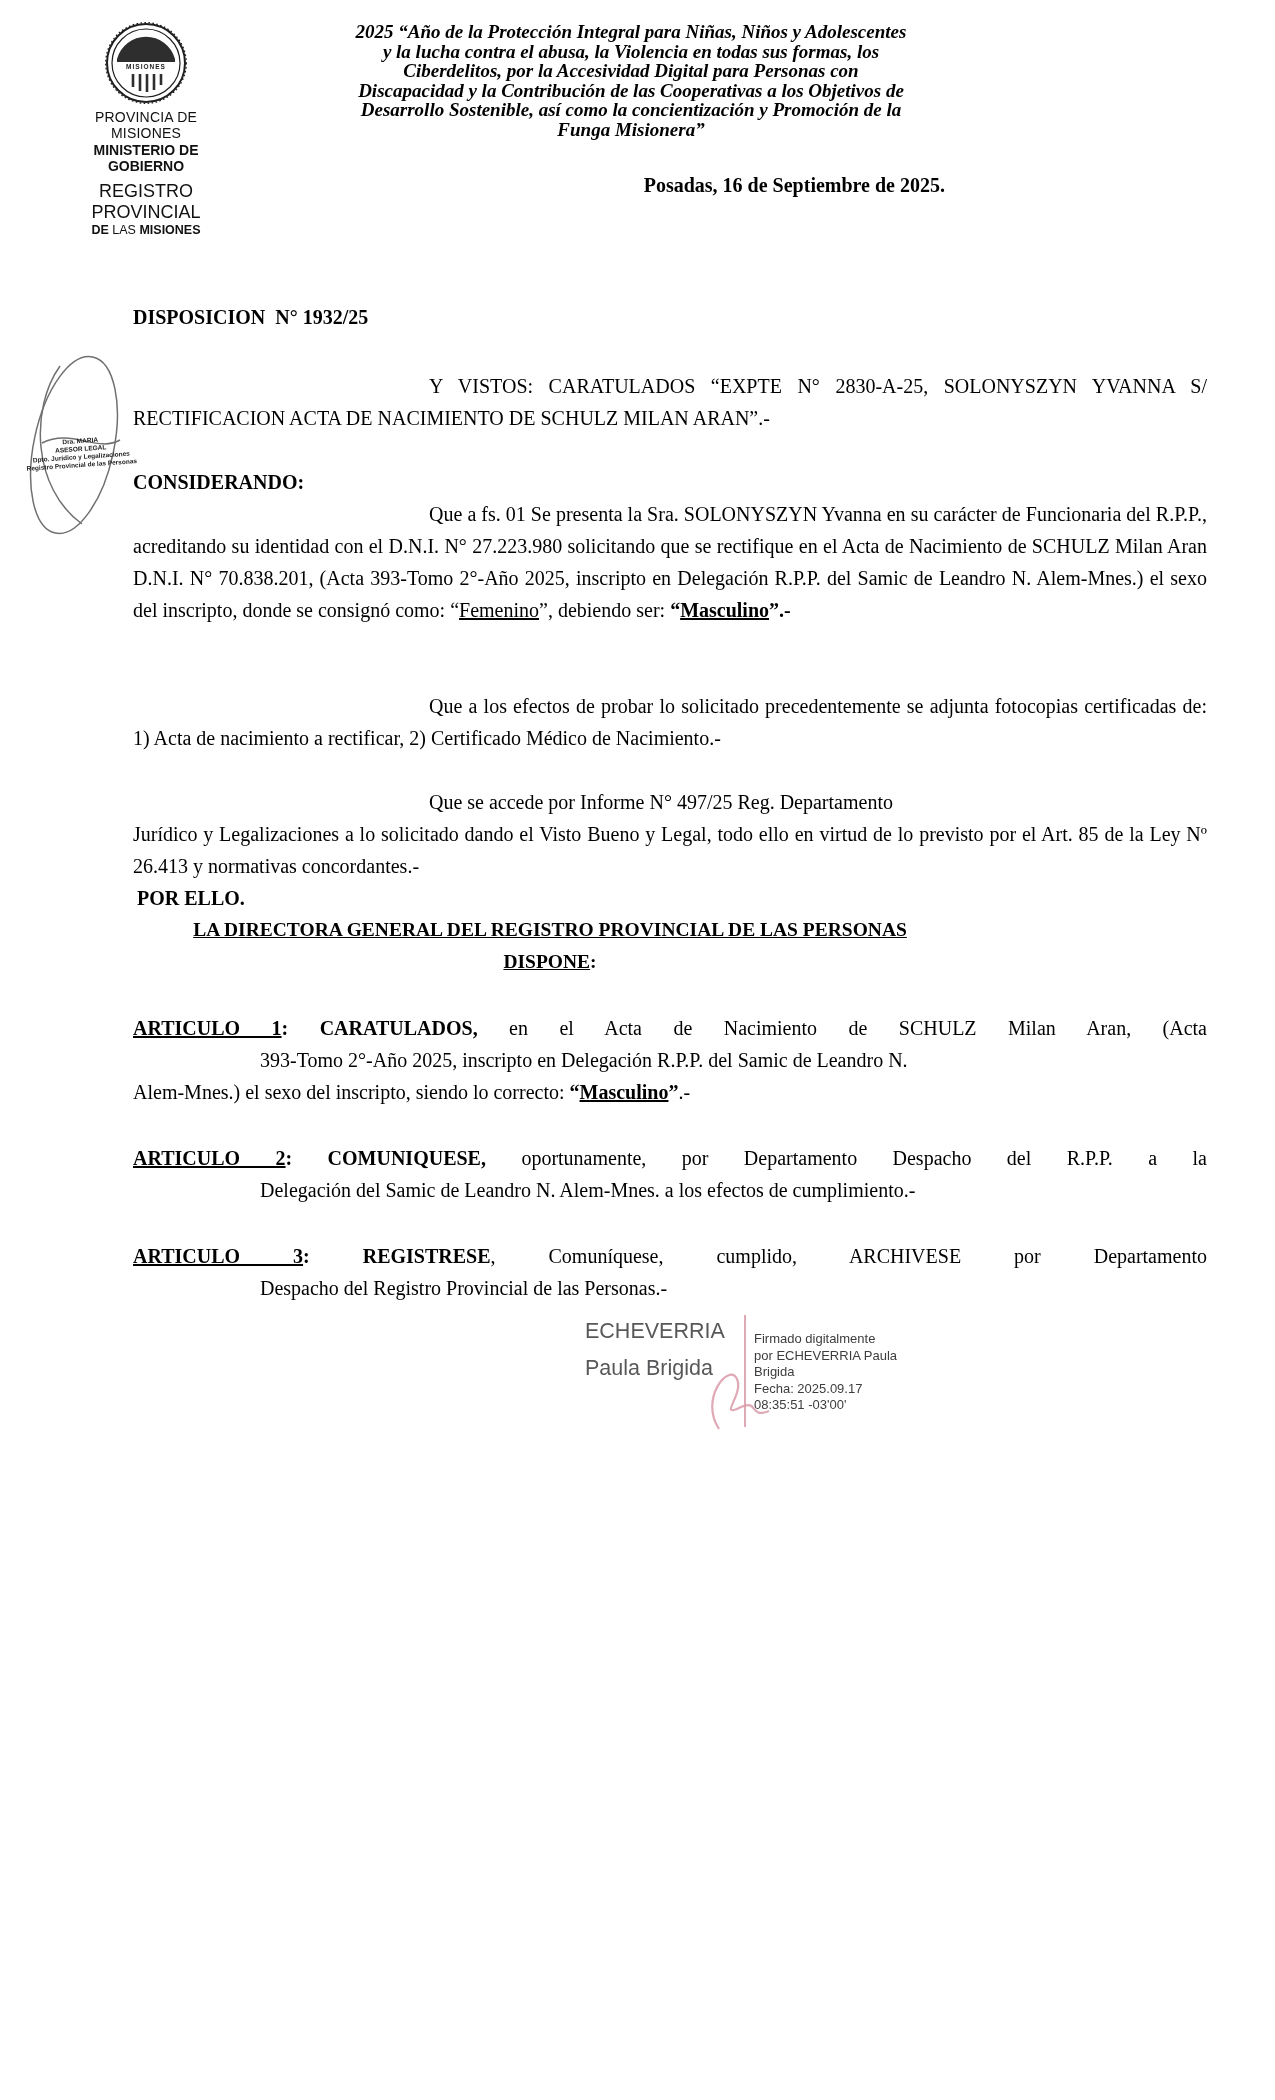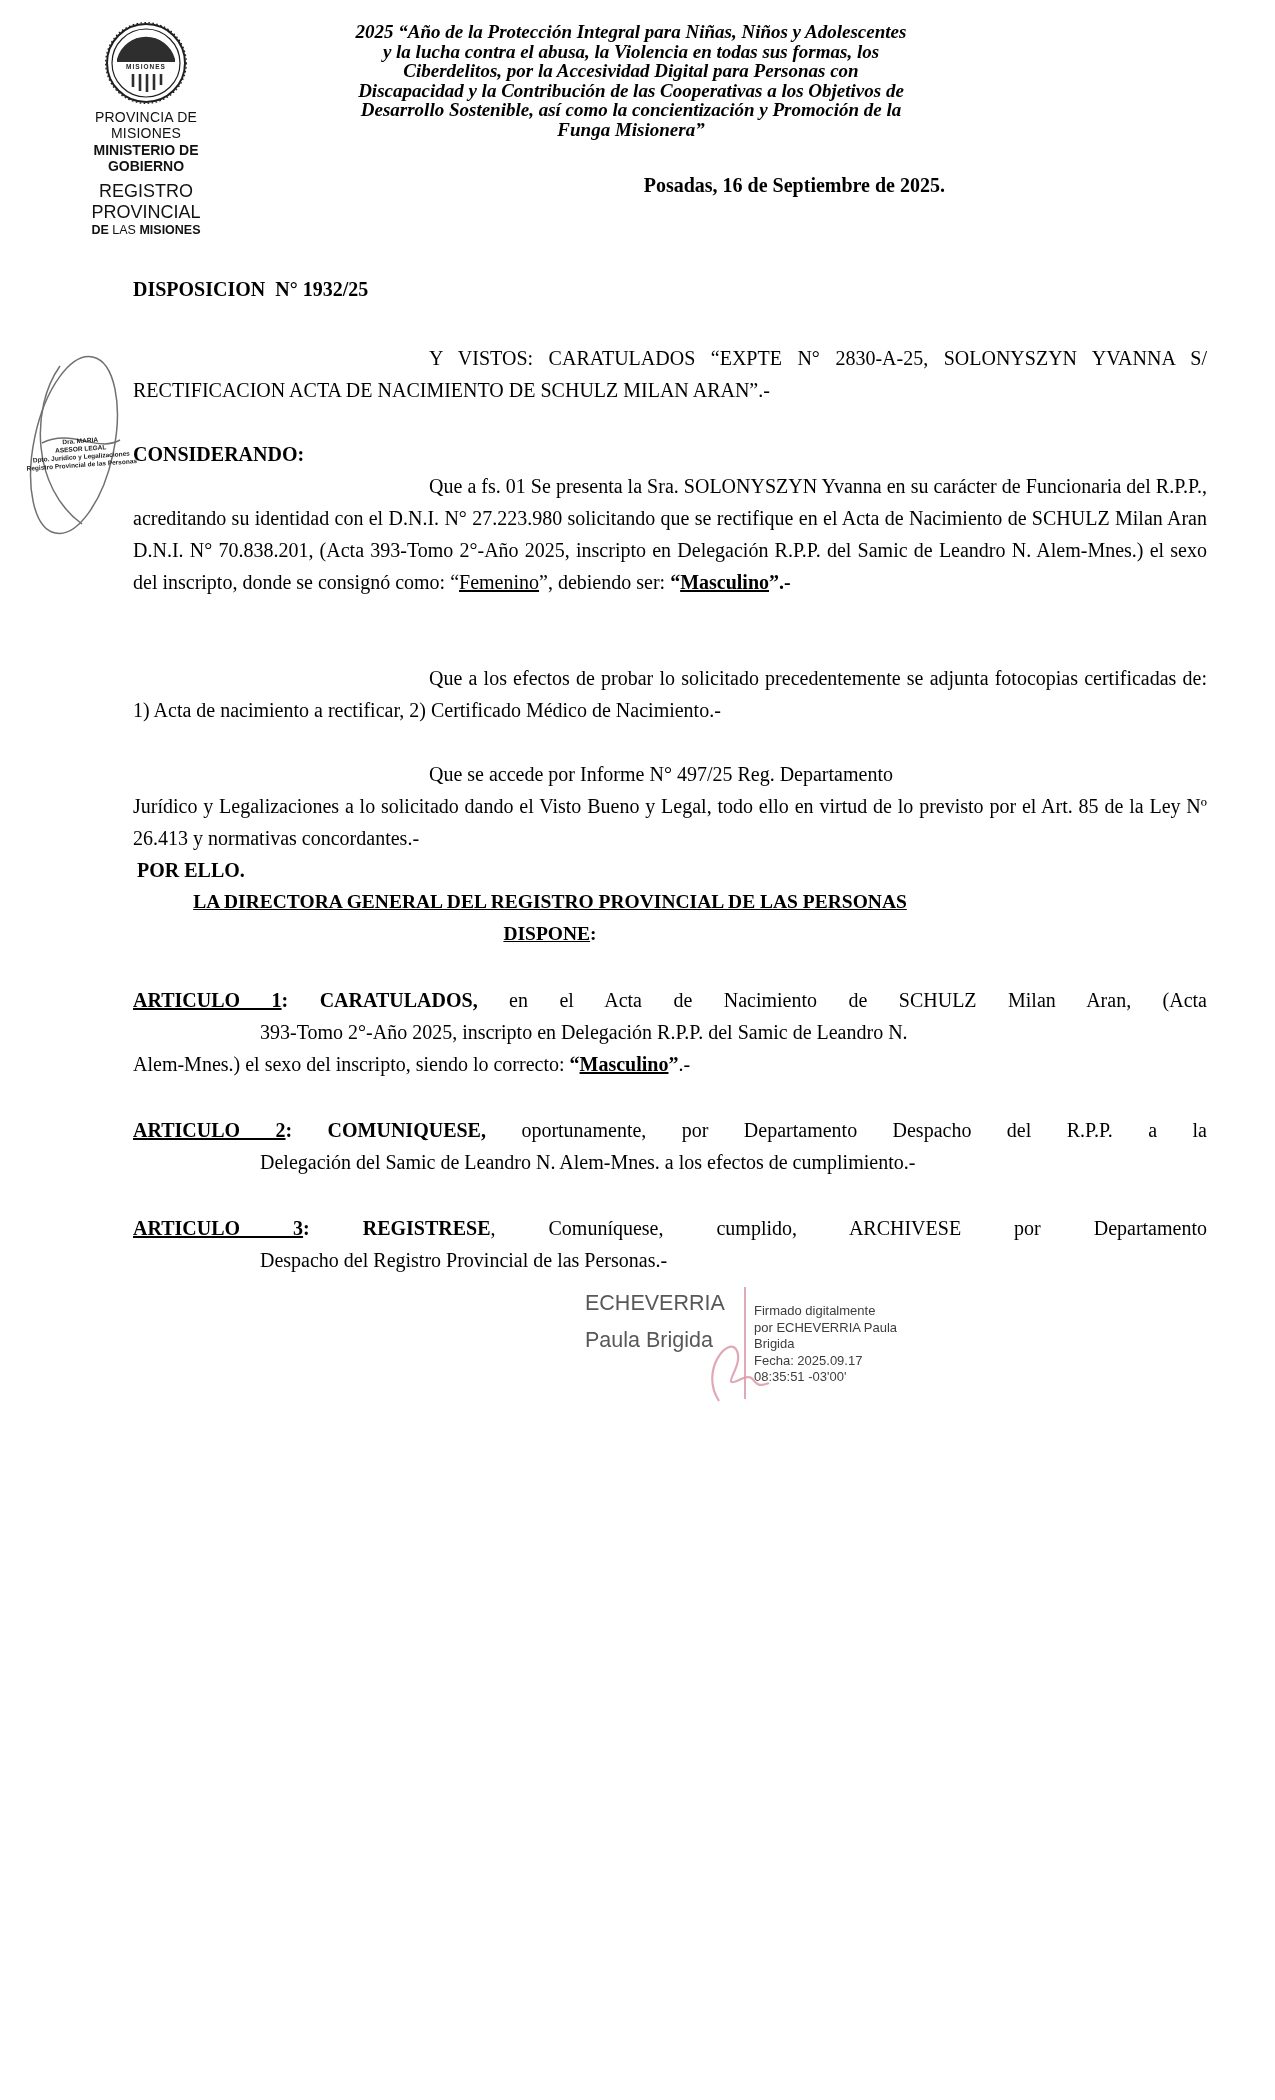--- a/index.html
+++ b/index.html
@@ -20,21 +20,21 @@
   .logo-block svg { display:block; margin:0 auto 5px auto; }
   .org1 { font-size:14px; letter-spacing:.2px; }
   .org2 { font-size:14px; font-weight:bold; margin-top:1px; }
   .org3 { font-size:18px; margin-top:7px; }
   .org4 { font-size:12.5px; }
   .motto { position:absolute; left:350px; top:22px; width:562px; text-align:center;
            font-style:italic; font-weight:bold; font-size:19px; line-height:19.5px; }
 
   
   .date  { font-weight:bold; line-height:26px; text-align:right; margin-right:262px; }
-  .title { font-weight:bold; line-height:26px; margin-top:78px; }
+  .title { font-weight:bold; line-height:26px; margin-top:106px; }
   .para  { text-align:justify; }
   .ind   { text-indent:296px; }
   .vistos { margin-top:40px; min-height:96px; }
   .p1 { min-height:192px; }
   .p2 { min-height:96px; }
   .p3rest { min-height:64px; }
   .indline { text-indent:296px; }
   .porello { font-weight:bold; padding-left:4px; }
   .centerhead { text-align:center; font-weight:bold; margin-right:240px; font-size:19.5px; }
   .art { margin-top:34px; }

